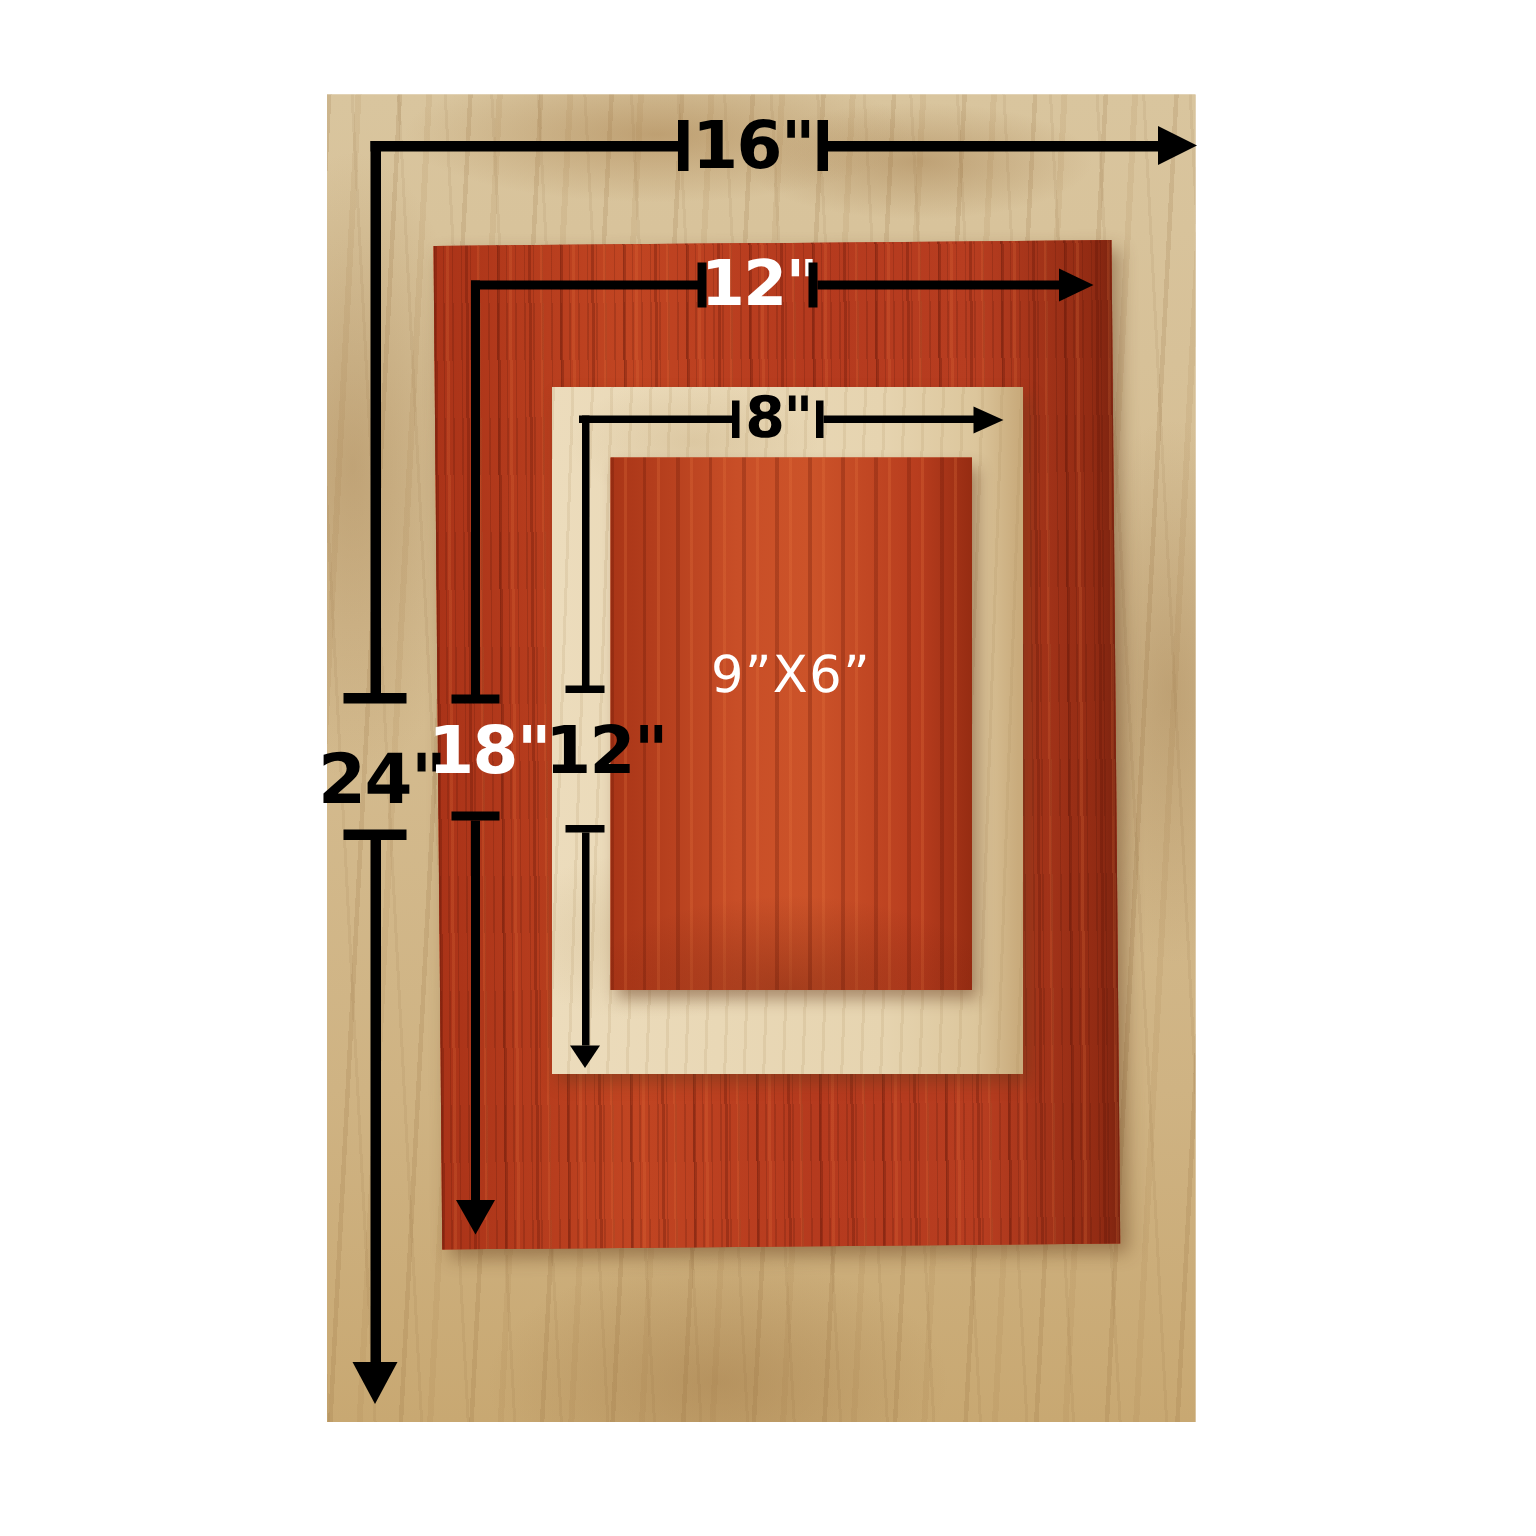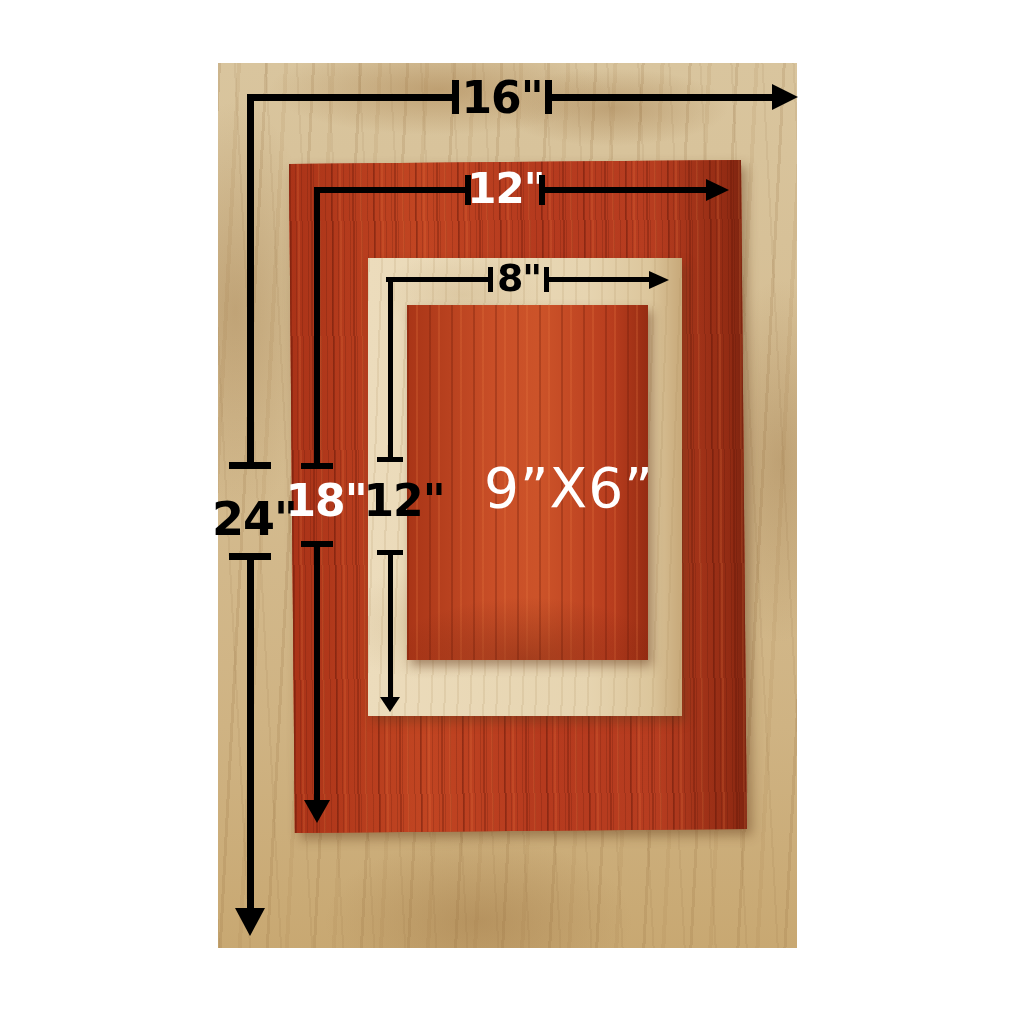--- a/index.html
+++ b/index.html
@@ -119,15 +119,15 @@
   <div class="dim" style="left:549px;top:277px;width:101px;height:5px;"></div>
   <div class="arrow right-sm" style="left:649px;top:271px;"></div>
 
   <div class="dim" style="left:388px;top:277px;width:5px;height:182px;"></div>
   <div class="dim" style="left:377px;top:457px;width:26px;height:5px;"></div>
   <div class="dim-label" style="left:362px;top:479px;width:84px;font-size:44px;">12"</div>
   <div class="dim" style="left:377px;top:550px;width:26px;height:5px;"></div>
   <div class="dim" style="left:388px;top:555px;width:5px;height:142px;"></div>
   <div class="arrow down-sm" style="left:380px;top:697px;"></div>
 
-  <div class="size-label" style="left:474px;top:461px;font-size:55px;margin-left:10px;">9”X6”</div>
+  <div class="size-label" style="left:474px;top:433px;font-size:34px;">9”X6”</div>
 
 </div>
 
 </body></html>

